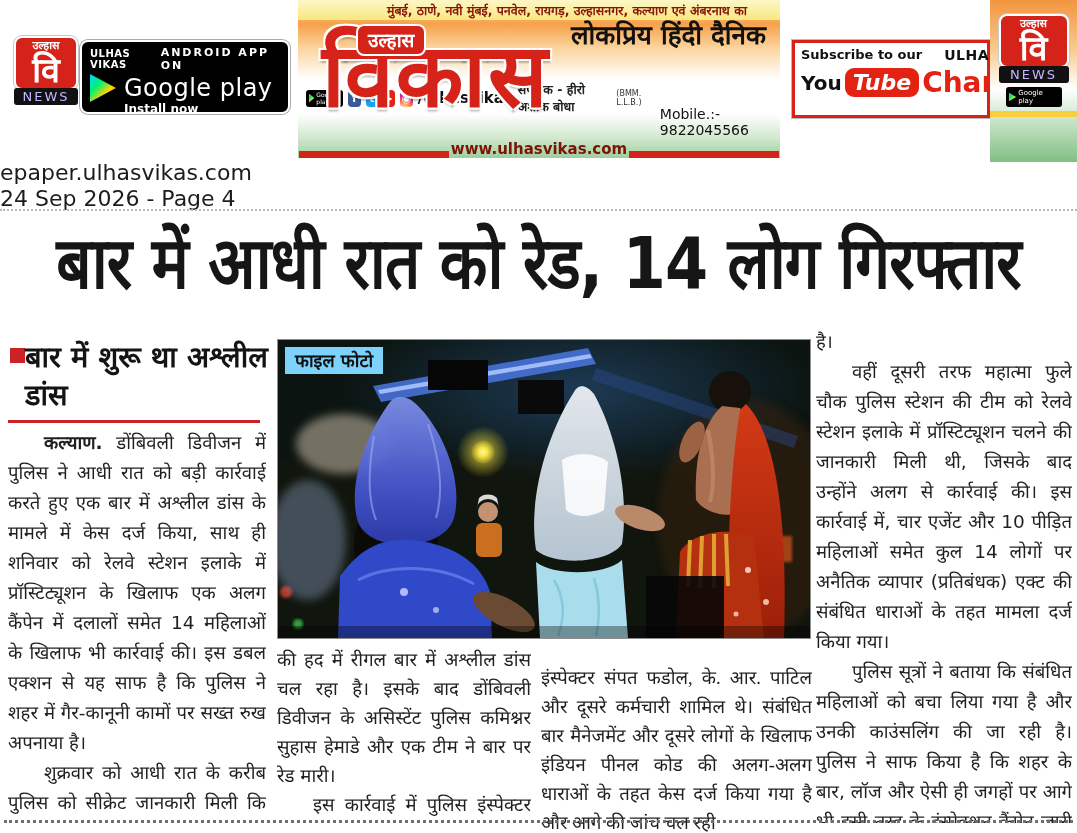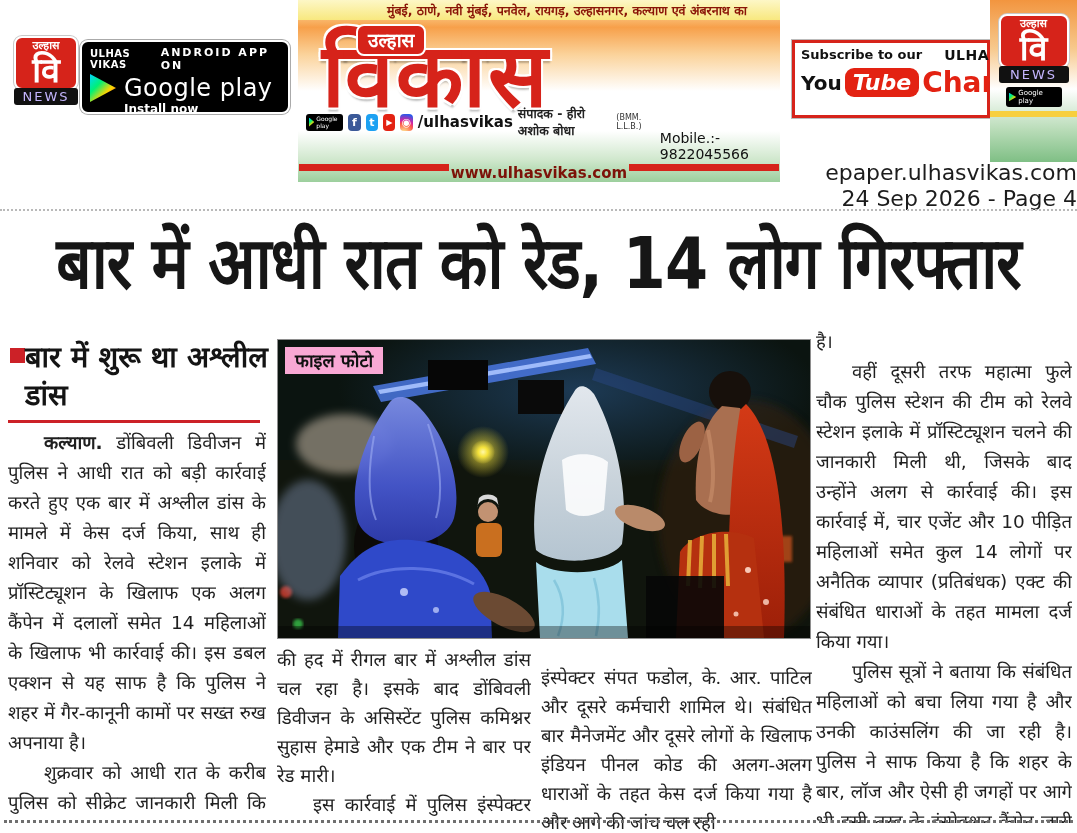--- a/index.html
+++ b/index.html
@@ -22,21 +22,21 @@
                padding:4px 8px; }
   .app-badge .row1 { display:flex; justify-content:space-between; align-items:center; }
   .app-badge .brand { font-size:10px; font-weight:bold; letter-spacing:.5px; }
   .app-badge .line1 { font-size:11px; letter-spacing:2px; font-weight:bold; }
   .app-badge .row2 { display:flex; align-items:center; gap:8px; margin-top:2px; }
   .play-tri { width:26px; height:28px; clip-path:polygon(0 0,100% 50%,0 100%);
               background:linear-gradient(135deg,#00d5ff 0%,#00f076 35%,#ffd500 65%,#ff3a44 100%); }
   .app-badge .store { font-size:24px; letter-spacing:.5px; }
   .app-badge .cta { font-size:12px; font-weight:bold; margin-left:34px; }
 
-  .masthead { position:absolute; left:298px; top:0; width:482px; height:182px;
+  .masthead { position:absolute; left:298px; top:0; width:482px; height:158px;
               background:linear-gradient(180deg,#fdf2c0 0%,#f7a04a 15%,#fbd39b 30%,#ffffff 50%,#ffffff 72%,#cfe7cc 88%,#9ccf9d 100%); }
   .regions { background:linear-gradient(180deg,#fdf7c6,#f8e87f); color:#8a1507; font-weight:bold;
              font-size:12.5px; text-align:center; padding:2px 4px 1px 60px; }
   .tagline { text-align:right; font-size:26px; font-weight:bold; color:#111; padding-right:14px; line-height:30px; }
   .brand-wrap { position:absolute; left:24px; top:28px; width:440px; }
   .brand-small { position:absolute; left:34px; top:-4px; background:#d6231a; color:#fff; font-weight:bold;
                  font-size:19px; padding:1px 10px; border:2px solid #fff; border-radius:8px; z-index:3; }
   .brand-big { position:relative; z-index:2; color:#d6231a; font-weight:900; font-size:88px; line-height:96px;
                letter-spacing:2px; text-shadow:-2px -2px 0 #fff,2px -2px 0 #fff,-2px 2px 0 #fff,2px 2px 0 #fff,0 4px 2px rgba(0,0,0,.25); }
   .mast-bottom { position:absolute; left:0; bottom:20px; width:100%; display:flex; align-items:center;
@@ -46,21 +46,21 @@
   .mini-tri { width:8px; height:9px; clip-path:polygon(0 0,100% 50%,0 100%);
               background:linear-gradient(135deg,#00d5ff,#00f076,#ffd500,#ff3a44); }
   .soc { width:17px; height:17px; border-radius:4px; color:#fff; font-size:11px; font-weight:bold;
          display:flex; align-items:center; justify-content:center; }
   .soc.fb{ background:#3b5998; } .soc.tw{ background:#1da1f2; } .soc.yt{ background:#e32212; font-size:8px; }
   .soc.ig{ background:radial-gradient(circle at 30% 110%,#fdf497 0%,#fd5949 45%,#d6249f 60%,#285aeb 90%); }
   .handle { font-size:15px; font-weight:bold; color:#111; }
   .editor { font-size:12.5px; font-weight:bold; color:#222; }
   .editor-qual { font-size:8px; color:#333; }
   .mobile { margin-left:auto; font-size:14px; font-weight:normal; color:#111;margin-top:48px; }
-  .site-row { position:absolute; left:0; bottom:0; width:100%; display:flex; align-items:flex-start;
+  .site-row { position:absolute; left:0; bottom:0; width:100%; display:flex; align-items:flex-end;
               justify-content:center; gap:2px; }
   .site-bar { height:7px; width:150px; background:#d6231a; }
   .site-text { font-size:15px; font-weight:bold; color:#7c1208; }
 
   .subscribe { position:absolute; left:792px; top:40px; width:198px; height:78px; background:#fff;
                border:3px solid #d6231a; box-shadow:0 0 0 2px #fff inset,0 0 0 1px #bbb; padding:4px 6px; }
   .sub-line1 { display:flex; align-items:flex-start; gap:22px; white-space:nowrap; }
   .sub-prefix { font-size:13px; font-weight:bold; color:#111; }
   .sub-brand { font-size:14px; font-weight:900; letter-spacing:.5px; color:#111; }
   .sub-line2 { display:flex; align-items:center; gap:3px; margin-top:3px; }
@@ -69,21 +69,21 @@
   .sub-channel { font-size:28px; font-weight:900; color:#e32212; }
 
   .right-panel { position:absolute; left:990px; top:0; width:87px; height:162px;
                  background:linear-gradient(180deg,#f2953f 0%,#f7c98d 30%,#ffffff 55%,#b9dcb8 80%,#7fbf85 100%);
                  display:flex; flex-direction:column; align-items:center; padding-top:14px; }
   .right-panel .vi-logo{ position:static; width:70px; }
   .mini-play.right { margin-top:4px; width:56px; height:20px; font-size:7px; }
   .yellow-strip { width:100%; height:6px; background:#f7cf3e; margin-top:4px; }
 
   
-  .page-info { position:absolute; left:0; top:160px; width:100%; text-align:right; color:#1c1c1c; }
+  .page-info { position:absolute; left:0; top:160px; width:100%; text-align:left; color:#1c1c1c; }
   .page-info .site { font-size:22px; line-height:26px; }
   .page-info .datepage { font-size:22px; line-height:26px; }
   .sep-dotted { position:absolute; left:0; top:209px; width:100%; border-top:2px dotted #b9b9b9; }
 
   
   .headline { position:absolute; left:0; top:214px; width:100%; text-align:center; }
   .headline span { display:inline-block; font-size:62px; font-weight:900; color:#161616; line-height:100px;
                    transform:scaleY(1.16); transform-origin:center; letter-spacing:-1px; white-space:nowrap; }
 
   
@@ -99,21 +99,21 @@
   .body-col .lead { font-weight:bold; }
   .col1 { left:8px;  top:428px; width:258px; height:394px; }
   .col2 { left:277px; top:645px; width:254px; height:178px; line-height:29px; }
   .col3 { left:541px; top:664px; width:271px; height:178px; line-height:29px;font-family:Liberation Serif, serif; }
   .col4 { left:816px; top:327px; width:256px; height:496px; }
 
   
   .photo { position:absolute; left:277px; top:339px; width:534px; height:300px; background:#0d120c;
            border:1px solid #8e8e8e; overflow:hidden; }
   .photo svg { display:block; }
-  .photo-caption { position:absolute; left:7px; top:7px; background:#f9a8d4; color:#111; font-weight:bold;
+  .photo-caption { position:absolute; left:7px; top:7px; background:#7dd3fc; color:#111; font-weight:bold;
                    font-size:18px; padding:1px 10px 2px; }
 
   .bottom-dotted { position:absolute; left:4px; top:820px; width:1069px; border-top:3px dotted #6f6f6f; }
 </style>
 </head>
 <body>
 
 <div class="page">
 
   <div class="vi-logo logo-left">
@@ -131,20 +131,21 @@
     </div>
     <div class="row2">
       <span class="play-tri"></span>
       <span class="store">Google play</span>
     </div>
     <div class="cta">Install now</div>
   </div>
 
   <div class="masthead">
     <div class="regions">मुंबई, ठाणे, नवी मुंबई, पनवेल, रायगड़, उल्हासनगर, कल्याण एवं अंबरनाथ का</div>
+    <div class="tagline">लोकप्रिय हिंदी दैनिक</div>
     <div class="brand-wrap">
       <div class="brand-small">उल्हास</div>
       <div class="brand-big">विकास</div>
     </div>
     <div class="mast-bottom">
       <span class="mini-play">
         <span class="mini-tri"></span>
         <span>Google play</span>
       </span>
       <span class="soc fb">f</span>

